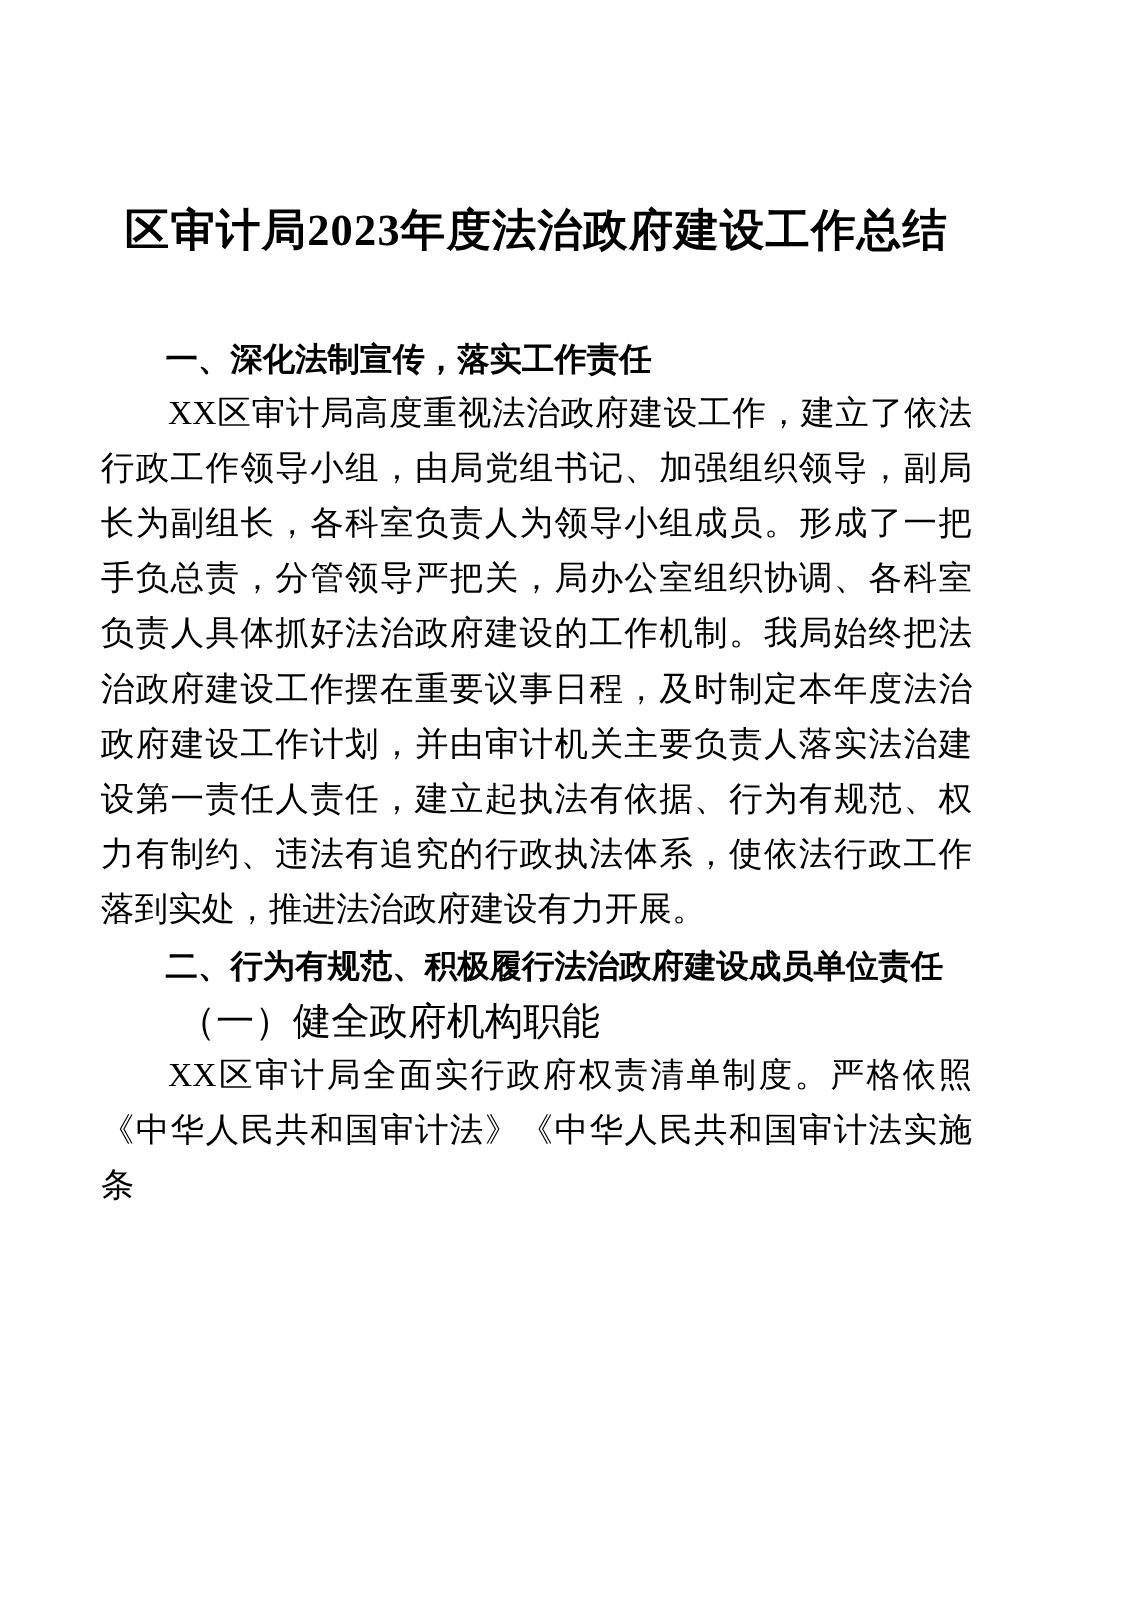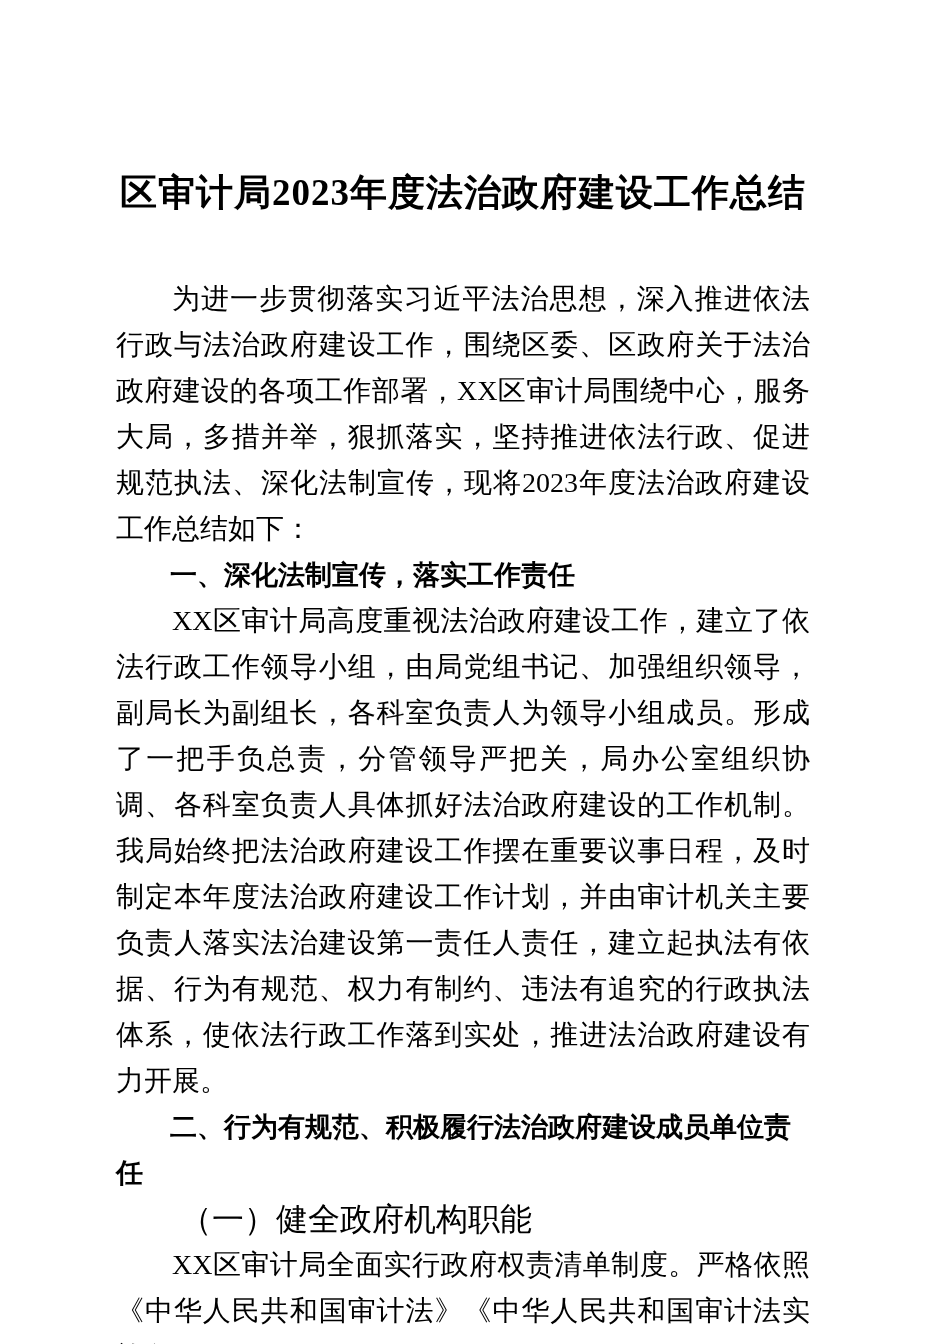--- a/index.html
+++ b/index.html
@@ -8,21 +8,21 @@
     background: #ffffff;
   }
   .page {
     position: relative;
     width: 950px;
     height: 1344px;
     margin: 0 auto;
     background: #ffffff;
     overflow: hidden;
     box-sizing: border-box;
-    padding: 168px 140px 40px 116px;
+    padding: 168px 140px 40px 84px;
     font-family: "Liberation Serif", "DejaVu Serif", serif;
     color: #000000;
   }
   .doc-title {
     font-size: 37px;
     font-weight: bold;
     text-align: center;
     line-height: 1.35;
     margin: 0 0 58px 0;
     letter-spacing: 1px;
@@ -53,20 +53,19 @@
     text-align: left;
     font-size: 32px;
   }
 </style>
 </head>
 <body>
 
 <div class="page">
   <h1 class="doc-title">区审计局2023年度法治政府建设工作总结</h1>
   <div class="doc-body" id="doc-body">
-      <p class="para body">为进一步贯彻落实习近平法治思想，深入推进依法行政与法治政府建设工作，围绕区委、区政府关于法治政府建设的各项工作部署，XX区审计局围绕中心，服务大局，多措并举，狠抓落实，坚持推进依法行政、促进规范执法、深化法制宣传，现将2023年度法治政府建设工作总结如下：</p>
       <p class="para heading">一、深化法制宣传，落实工作责任</p>
       <p class="para body">XX区审计局高度重视法治政府建设工作，建立了依法行政工作领导小组，由局党组书记、加强组织领导，副局长为副组长，各科室负责人为领导小组成员。形成了一把手负总责，分管领导严把关，局办公室组织协调、各科室负责人具体抓好法治政府建设的工作机制。我局始终把法治政府建设工作摆在重要议事日程，及时制定本年度法治政府建设工作计划，并由审计机关主要负责人落实法治建设第一责任人责任，建立起执法有依据、行为有规范、权力有制约、违法有追究的行政执法体系，使依法行政工作落到实处，推进法治政府建设有力开展。</p>
       <p class="para heading">二、行为有规范、积极履行法治政府建设成员单位责任</p>
       <p class="para subheading">（一）健全政府机构职能</p>
       <p class="para body">XX区审计局全面实行政府权责清单制度。严格依照《中华人民共和国审计法》《中华人民共和国审计法实施条</p>
     </div>
 </div>
 
 </body></html>

